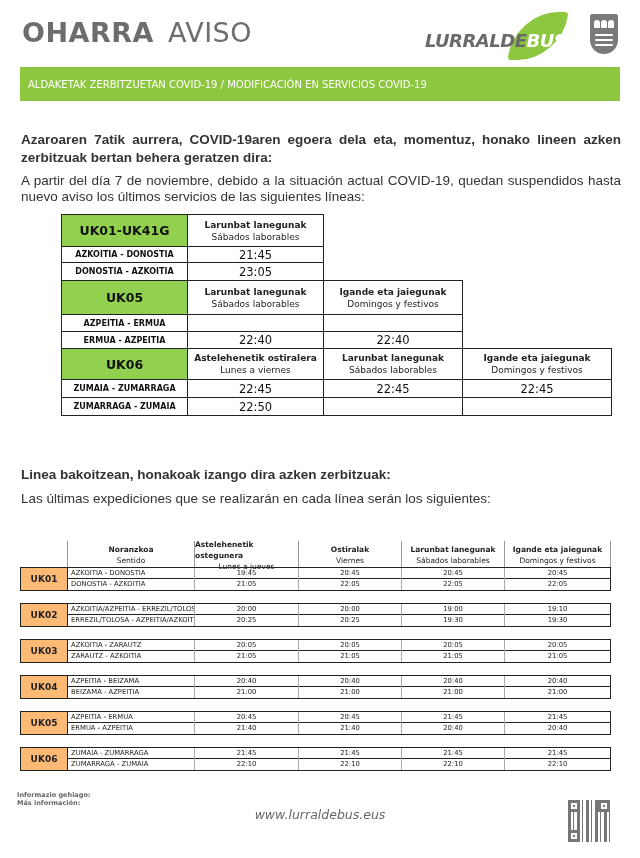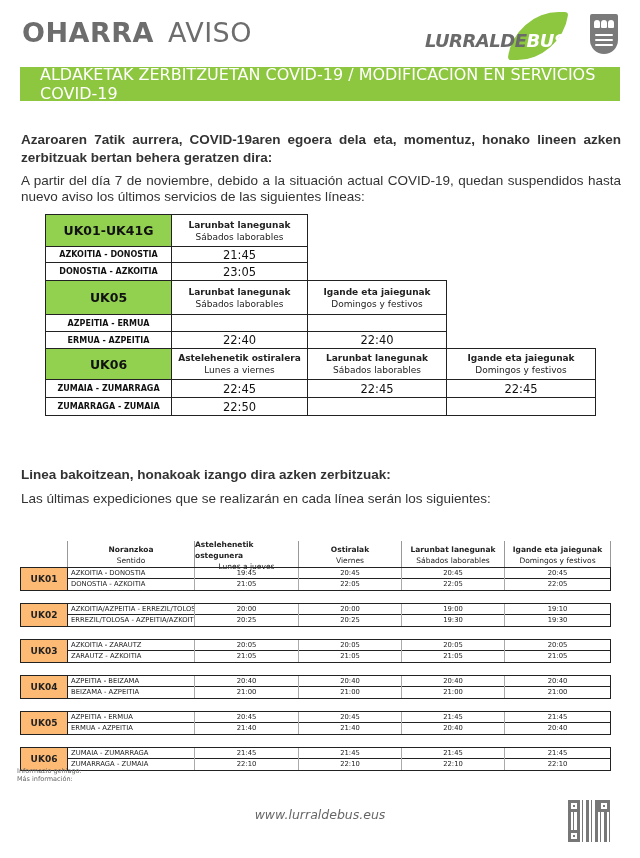--- a/index.html
+++ b/index.html
@@ -13,49 +13,49 @@
   .logo { position: absolute; left: 425px; top: 12px; width: 140px; height: 50px; }
   .logo .leaf { position: absolute; left: 86px; top: 0px; width: 54px; height: 48px; background: #8dc63f; border-radius: 48px 4px 48px 4px; transform: skewX(-8deg); }
   .logo .txt { position: absolute; left: 0; top: 18px; font-family: "DejaVu Sans", sans-serif; font-weight: bold; font-style: italic; font-size: 18px; color: #6a6a6a; letter-spacing: -0.5px; }
   .logo .txt .bus { color: #ffffff; }
   .shield { position: absolute; left: 590px; top: 14px; width: 28px; height: 40px; background: #7a7a7a; border-radius: 2px 2px 14px 14px; }
   .shield .tree { position: absolute; top: 6px; width: 6px; height: 8px; background: #fff; border-radius: 3px 3px 1px 1px; }
   .shield .wave { position: absolute; left: 5px; width: 18px; height: 2px; background: #fff; border-radius: 1px; }
 
   .band { position: absolute; left: 20px; top: 67px; width: 600px; height: 34px; background: #8dc63f; display: flex; align-items: center; padding-left: 8px; }
   .band .big { font-family: "DejaVu Sans", sans-serif; font-weight: bold; font-size: 17px; color: #fff; }
-  .band .small { font-family: "DejaVu Sans", sans-serif; font-size: 16px; color: #fff; margin-left: 12px; }
+  .band .small { font-family: "DejaVu Sans", sans-serif; font-size: 10px; color: #fff; margin-left: 0; }
 
   .p-bold { position: absolute; left: 21px; width: 600px; font-weight: bold; font-size: 13.5px; line-height: 18px; color: #333; text-align: justify; }
   .p-norm { position: absolute; left: 21px; width: 600px; font-size: 13.5px; line-height: 16px; color: #333; text-align: justify; }
 
   
   .t1 { position: absolute; font-family: "DejaVu Sans", sans-serif; }
-  .cell { position: absolute; border: 1px solid #222; display: flex; flex-direction: column; align-items: center; justify-content: center; text-align: center; background: #fff; }
+  .cell { position: absolute; border: 1px solid #222; display: flex; flex-direction: column; align-items: center; justify-content: center; text-align: center; background: #fff; margin-left: 16px; }
   .cell.g { background: #92d050; }
   .cell .code { font-weight: bold; font-size: 12.5px; color: #111; }
   .cell .h1 { font-weight: bold; font-size: 9px; color: #222; line-height: 12px; }
   .cell .h2 { font-size: 9px; color: #222; line-height: 12px; }
   .cell .rt { font-weight: bold; font-size: 8px; color: #111; }
   .cell .tm { font-size: 11.5px; color: #111; }
 
   
   .t2h { position: absolute; top: 541px; height: 28px; border-left: 1px solid #999; display: flex; flex-direction: column; align-items: center; justify-content: center; font-family: "DejaVu Sans", sans-serif; font-size: 7.5px; line-height: 11px; color: #222; }
   .t2h .bh { font-weight: bold; }
   .grp { position: absolute; left: 20px; width: 591px; height: 24px; }
   .grp .code { position: absolute; left: 0; top: 0; width: 47px; height: 24px; background: #fdba74; border: 1px solid #222; border-right: none; display: flex; align-items: center; justify-content: center; font-family: "DejaVu Sans", sans-serif; font-weight: bold; font-size: 9px; color: #222; }
   .grp .rows { position: absolute; left: 47px; top: 0; width: 544px; height: 24px; border: 1px solid #222; }
   .grp .row { position: absolute; left: 0; width: 542px; height: 11px; display: flex; }
   .grp .row.r1 { top: 0; border-bottom: 1px solid #222; height: 11px; }
   .grp .row.r2 { top: 11px; }
   .grp .c { font-family: "DejaVu Sans", sans-serif; font-size: 6.8px; color: #222; line-height: 11px; height: 11px; border-right: 1px solid #aaa; text-align: center; overflow: hidden; white-space: nowrap; }
   .grp .c:last-child { border-right: none; }
   .grp .c.rt { text-align: left; padding-left: 3px; }
 
-  .foot-small { position: absolute; left: 17px; top: 767px; font-family: "DejaVu Sans", sans-serif; font-size: 6.5px; line-height: 8px; color: #666; }
+  .foot-small { position: absolute; left: 17px; top: 791px; font-family: "DejaVu Sans", sans-serif; font-size: 6.5px; line-height: 8px; color: #666; font-weight: bold; }
   .foot-url { position: absolute; left: 200px; top: 806px; width: 240px; text-align: center; font-family: "DejaVu Sans", sans-serif; font-style: italic; font-size: 12.5px; color: #666; line-height: 17px; }
   .qr { position: absolute; left: 568px; top: 800px; width: 42px; height: 42px; background:
       repeating-linear-gradient(90deg, #777 0 3px, #fff 3px 5px, #777 5px 6px, #fff 6px 9px),
       #fff; }
   .qr .fin { position: absolute; width: 12px; height: 12px; border: 3px solid #777; background: #fff; }
   .qr .fin::after { content: ""; position: absolute; left: 2px; top: 2px; width: 2px; height: 2px; background: #777; }
 </style>
 </head>
 <body>
 

